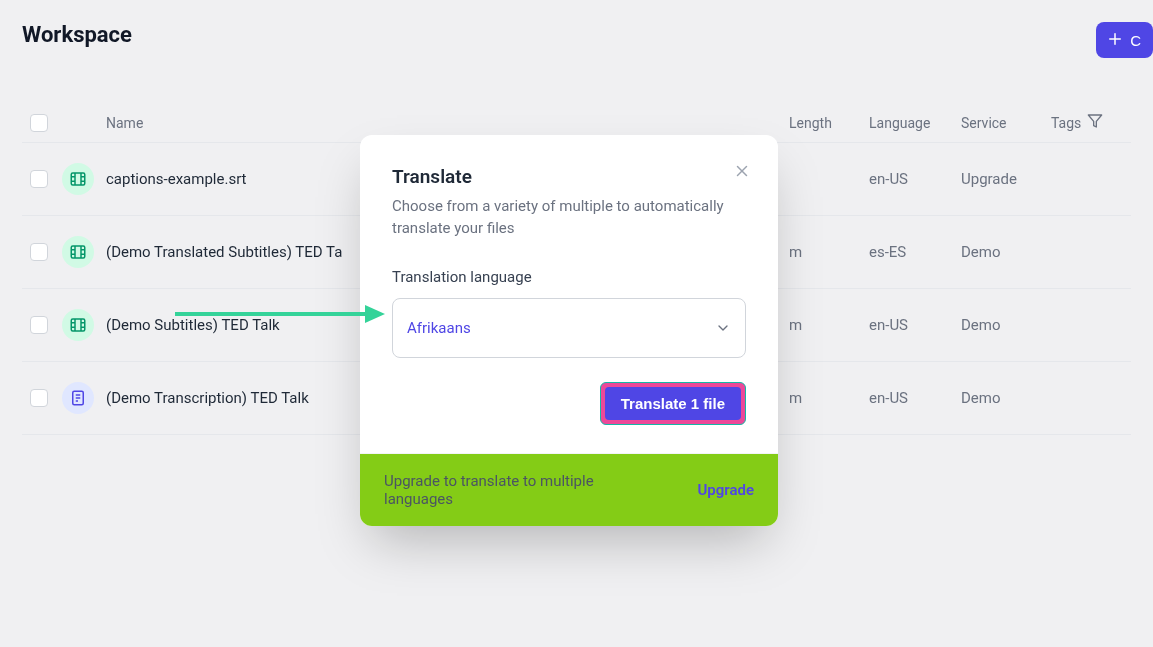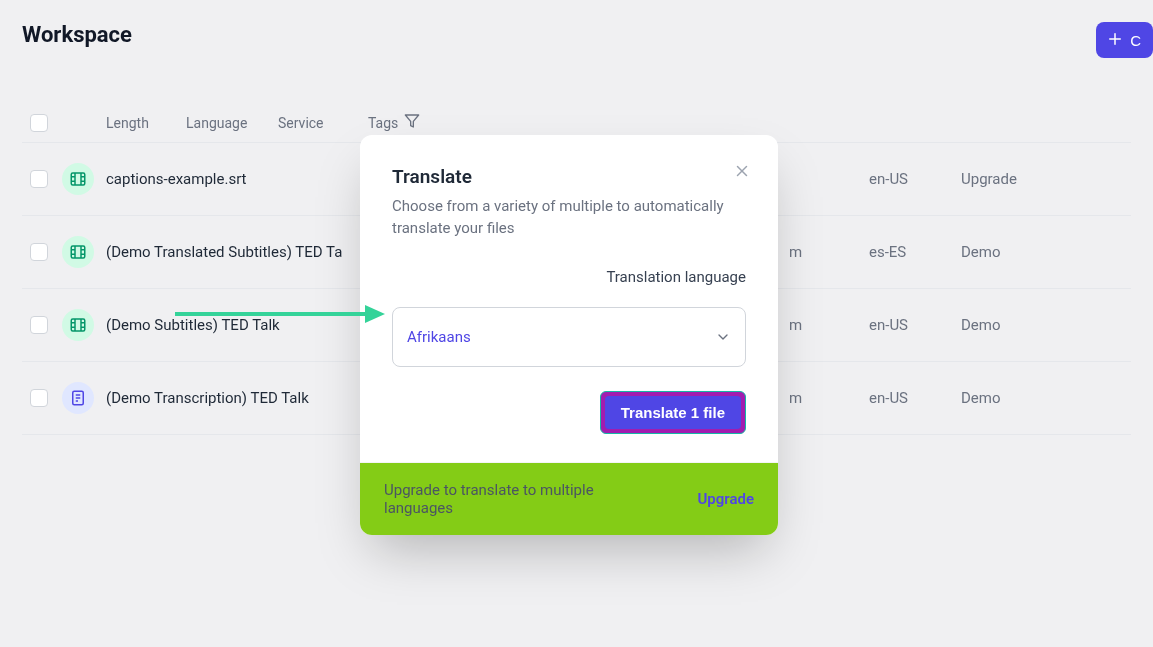--- a/index.html
+++ b/index.html
@@ -123,22 +123,21 @@
     cursor: pointer;
     color: #9ca3af;
   }
   .modal-close svg { width: 18px; height: 18px; }
   .modal-body {
     padding: 24px 32px 28px 32px;
   }
   .field-label {
     font-size: 15px;
     color: #374151;
-    margin-bottom: 21px;
-    text-align: right;
+    margin-bottom: 12px;
   }
   .select-wrap {
     border: 1px solid #d1d5db;
     border-radius: 8px;
     height: 60px;
     display: flex;
     align-items: center;
     padding: 0 14px;
     justify-content: space-between;
     cursor: pointer;
@@ -149,21 +148,21 @@
   }
   .select-chevron { color: #6b7280; display:flex; }
   .select-chevron svg { width: 16px; height: 16px; }
   .modal-actions {
     display: flex;
     justify-content: flex-end;
     margin-top: 24px;
   }
   .translate-btn-outer {
     padding: 4px;
-    background: #a21caf;
+    background: #ec4899;
     border-radius: 6px;
     border: 1px solid #14b8a6;
     text-decoration: underline;
   }
   .translate-btn {
     background: #4f46e5;
     color: #fff;
     border: none;
     border-radius: 4px;
     padding: 8px 16px;
@@ -215,20 +214,21 @@
     </span>
     <span>C</span>
   </button>
 
   <div class="table-wrap">
     <div class="thead">
       <div class="col-check">
         <div class="checkbox"></div>
       </div>
       <div class="col-icon"></div>
+      <div class="col-name">Name</div>
       <div class="col-length">Length</div>
       <div class="col-lang">Language</div>
       <div class="col-service">Service</div>
       <div class="col-tags">
         <span>Tags</span>
         <span>
           <svg width="16" height="16" viewBox="0 0 24 24" fill="none" stroke="#6b7280" stroke-width="2" stroke-linecap="round" stroke-linejoin="round">
               <polygon points="22 3 2 3 10 12.46 10 19 14 21 14 12.46 22 3"></polygon>
             </svg>
         </span>

